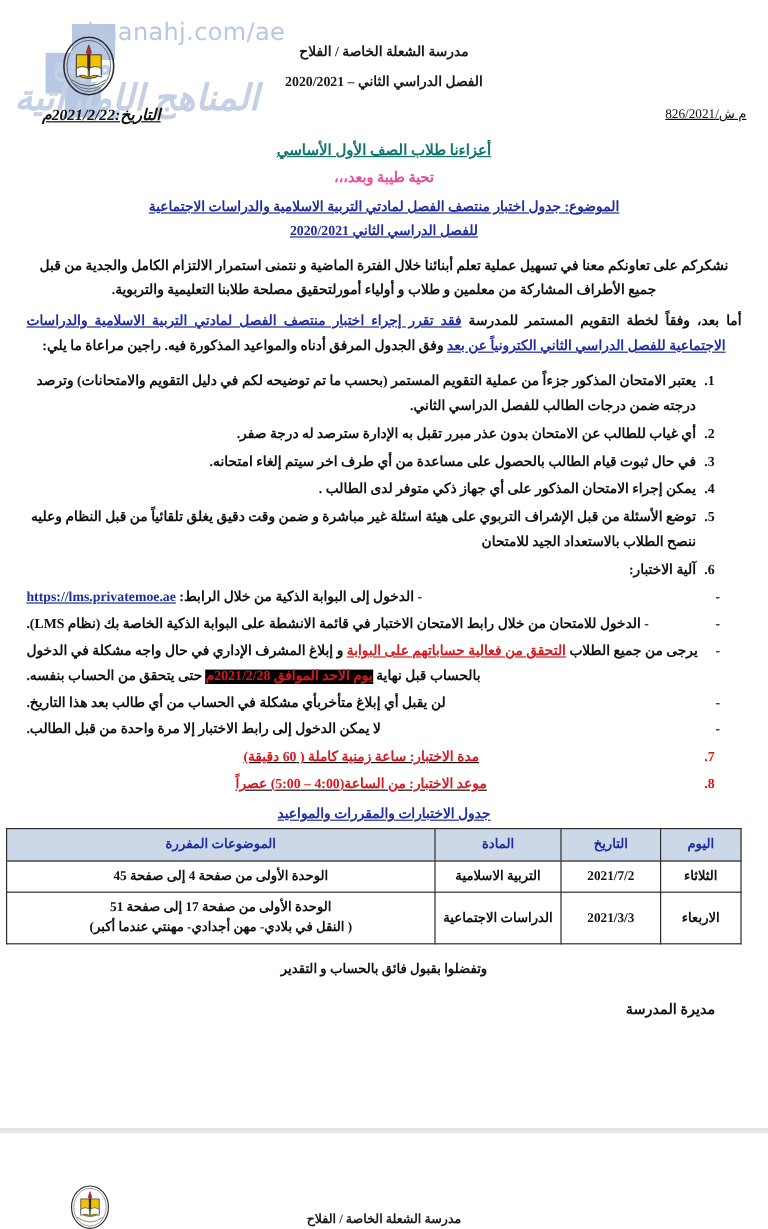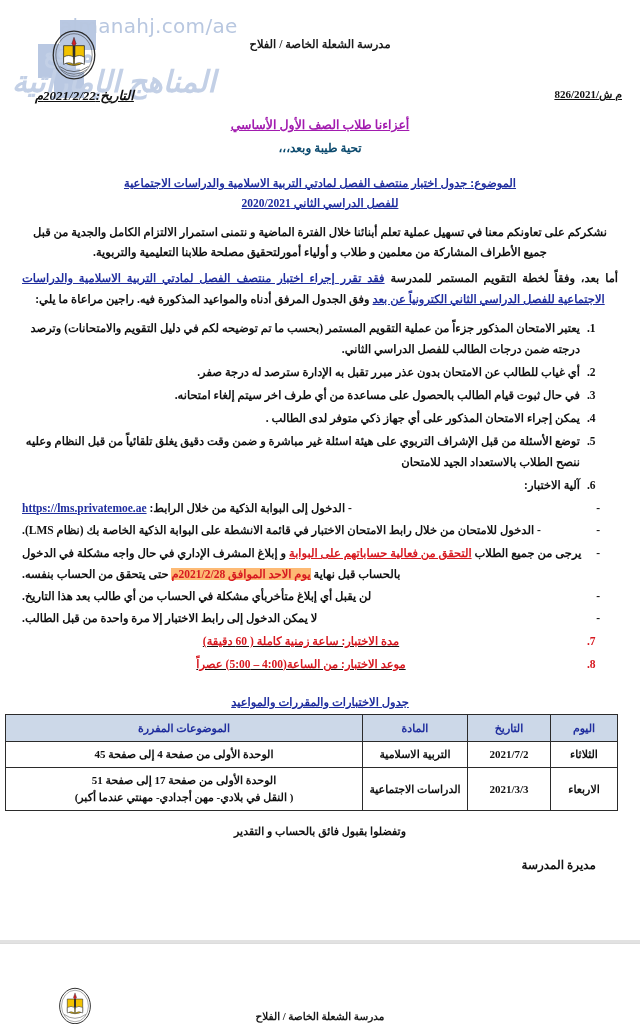--- a/index.html
+++ b/index.html
@@ -92,21 +92,21 @@
     top: 28px;
     left: 48px;
     width: 52px;
     height: 54px;
   }
   .ref-no {
     position: absolute;
     top: 88px;
     right: 18px;
     font-size: 11px;
-    font-weight: bold;
+    font-weight: normal;
     text-decoration: underline;
     color: #111;
     z-index: 5;
     margin-left: 20px;
   }
   .doc-date {
     position: absolute;
     top: 88px;
     left: 35px;
     font-size: 13px;
@@ -117,32 +117,32 @@
   }
 
   
   .content {
     padding: 0 22px;
     position: relative;
     z-index: 2;
   }
   .salutation {
     text-align: center;
-    color: #a21caf;
+    color: #0f766e;
     font-weight: bold;
     font-size: 12.5px;
     text-decoration: underline;
     margin: 2px 0 8px 0;
   }
   .greeting {
     text-align: center;
     font-weight: bold;
     font-size: 12px;
-    margin-bottom: 17px;
-    color: #0c4a6e;
+    margin-bottom: 7px;
+    color: #ec4899;
   }
   .subject {
     text-align: center;
     color: #1f2d9e;
     font-weight: bold;
     font-size: 11.5px;
     text-decoration: underline;
     line-height: 20px;
     margin-bottom: 9px;
   }
@@ -210,37 +210,37 @@
     font-weight: bold;
     direction: ltr;
     unicode-bidi: embed;
     display: inline-block;
   }
   .red-u {
     color: #d71920;
     text-decoration: underline;
   }
   .hl {
-    background: #fdba74;
+    background: #000000;
     color: #d71920;
     font-weight: bold;
   }
   .dash-just {
     text-align: center;
     line-height: 21px;
   }
 
   
   .table-title {
     text-align: center;
     color: #1f2d9e;
     font-weight: bold;
     font-size: 11.5px;
     text-decoration: underline;
-    margin: 20px 0 5px 0;
+    margin: 6px 0 5px 0;
   }
   table.schedule {
     width: 576px;
     margin: 0 auto;
     border-collapse: collapse;
     font-size: 11px;
     table-layout: fixed;
   }
   table.schedule th,
   table.schedule td {
@@ -316,20 +316,21 @@
       <div class="wm-b3"></div>
     </div>
     <div class="wm-text">almanahj.com/ae</div>
     <div class="wm-ar1">موقع</div>
     <div class="wm-ar2">المناهج الإماراتية</div>
   </div>
 
   <div class="hdr">
     <div class="hdr-center">
       <div>مدرسة الشعلة الخاصة / الفلاح</div>
+      <div>الفصل الدراسي الثاني – 2020/2021</div>
     </div>
 
     <svg class="logo" viewBox="0 0 100 104">
       <ellipse cx="50" cy="52" rx="40" ry="46" fill="none" stroke="#2b2b2b" stroke-width="2.5"></ellipse>
       <ellipse cx="50" cy="52" rx="35" ry="41" fill="none" stroke="#2b2b2b" stroke-width="1"></ellipse>
       <path d="M30 34 L70 34 L70 66 Q50 78 30 66 Z" fill="#f2c200" stroke="#2b2b2b" stroke-width="1.5"></path>
       <path d="M50 18 L54 30 L50 36 L46 30 Z" fill="#cf2027" stroke="#2b2b2b" stroke-width="1"></path>
       <rect x="47.5" y="34" width="5" height="26" fill="#2b2b2b"></rect>
       <path d="M30 56 Q40 50 49 56 L49 70 Q40 64 30 70 Z" fill="#ffffff" stroke="#2b2b2b" stroke-width="1.3"></path>
       <path d="M70 56 Q60 50 51 56 L51 70 Q60 64 70 70 Z" fill="#ffffff" stroke="#2b2b2b" stroke-width="1.3"></path>

